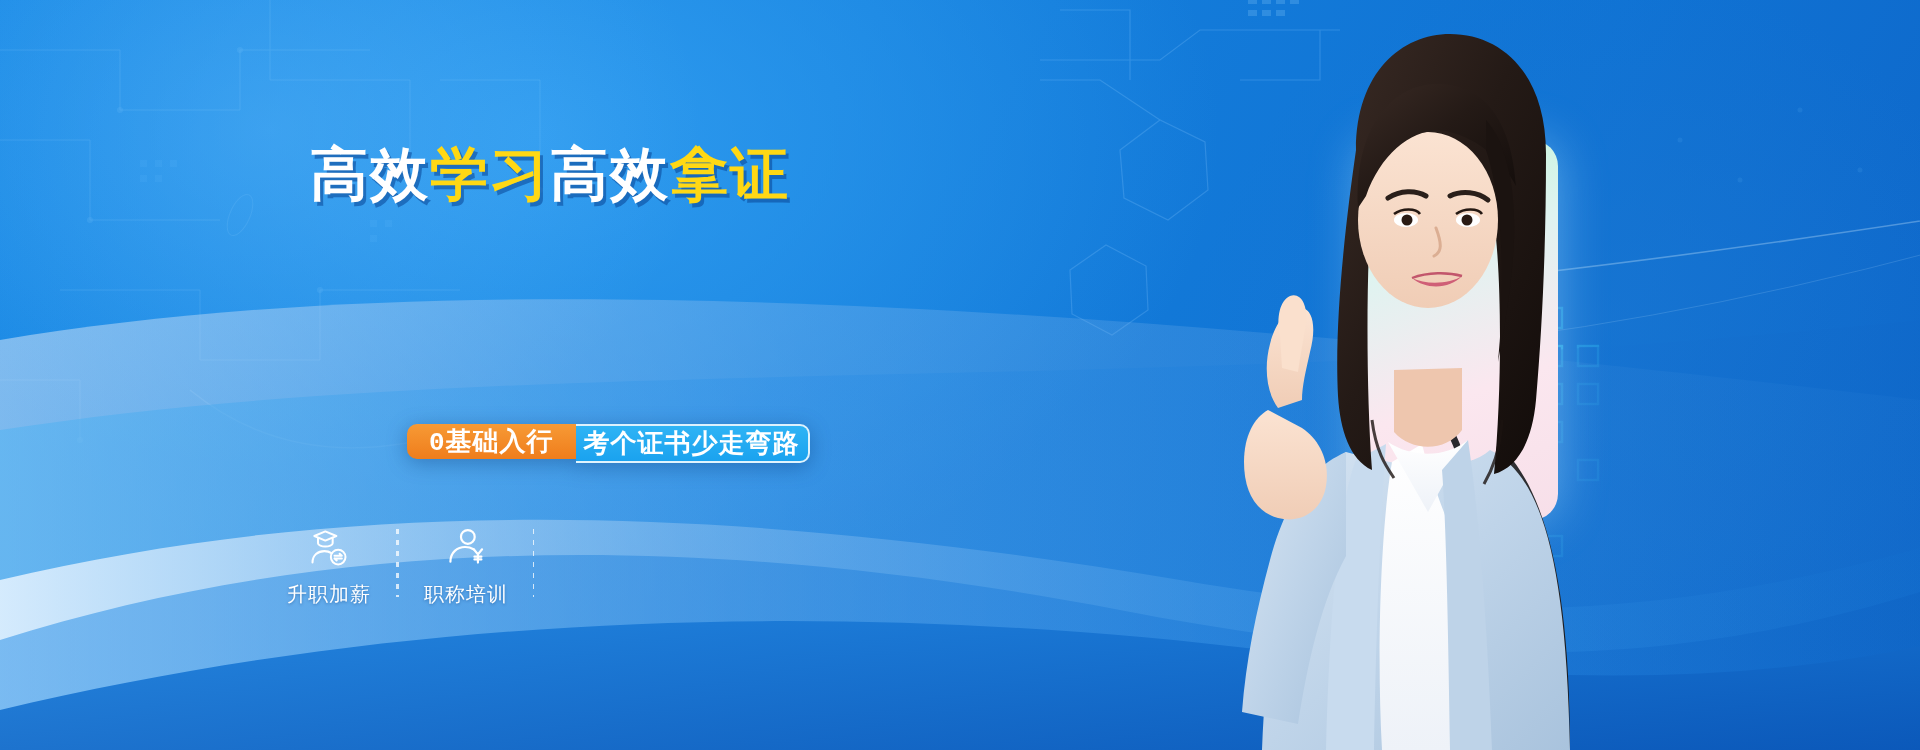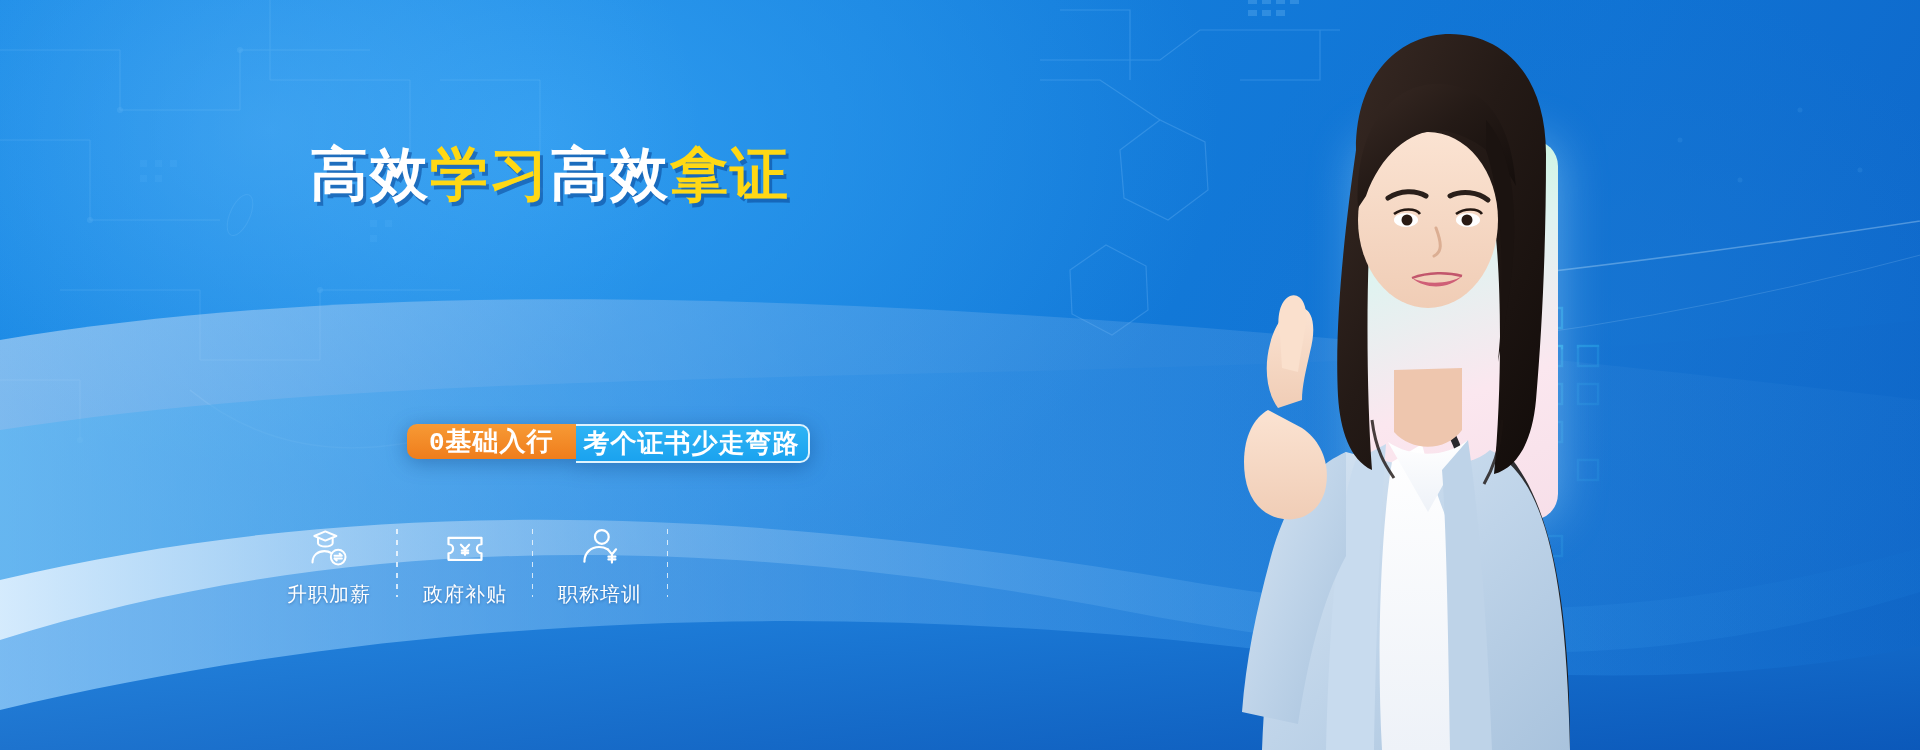--- a/index.html
+++ b/index.html
@@ -390,28 +390,20 @@
           <path d="M30 33.5 H38 M38 33.5 L35.6 31.4 M38 36.5 H30 M30 36.5 L32.4 38.6"></path>
         </svg>
         <span class="feature-label">升职加薪</span>
       </div>
 
       <div class="divider"></div>
 
 
       <div class="divider"></div>
 
-      <div class="feature">
-        <svg class="feature-icon" viewBox="0 0 48 48" fill="none" stroke="#ffffff" stroke-width="2.4" stroke-linecap="round" stroke-linejoin="round">
-          <path d="M6 14 H42 V21 C39.2 21 37 23.2 37 26 C37 28.8 39.2 31 42 31 V38 H6 V31
-                   C8.8 31 11 28.8 11 26 C11 23.2 8.8 21 6 21 Z"></path>
-          <path d="M19.5 21.5 L24 26.5 L28.5 21.5 M24 26.5 V32.5 M20.5 28 H27.5 M20.5 30.6 H27.5"></path>
-        </svg>
-        <span class="feature-label">政府补贴</span>
-      </div>
 
       <div class="divider"></div>
 
       <div class="feature">
         <svg class="feature-icon" viewBox="0 0 48 48" fill="none" stroke="#ffffff" stroke-width="2.4" stroke-linecap="round" stroke-linejoin="round">
           <circle cx="26" cy="13" r="7.5"></circle>
           <path d="M7 40 C7 30 14.5 24 23 24 C26.5 24 29.6 24.9 32.2 26.5"></path>
           <path d="M32.5 26.5 L37 32 L41.5 26.5 M37 32 V41 M33.2 34.5 H40.8 M33.2 37.6 H40.8"></path>
         </svg>
         <span class="feature-label">职称培训</span>

